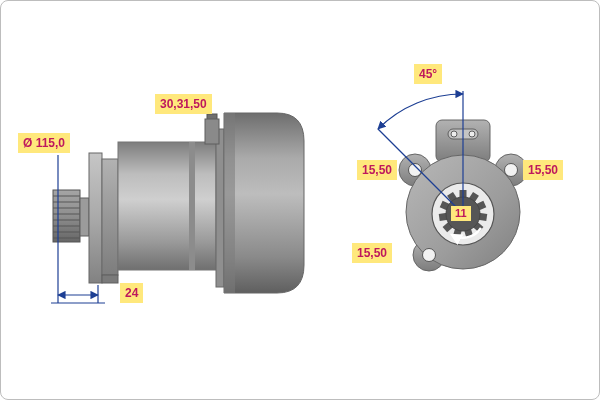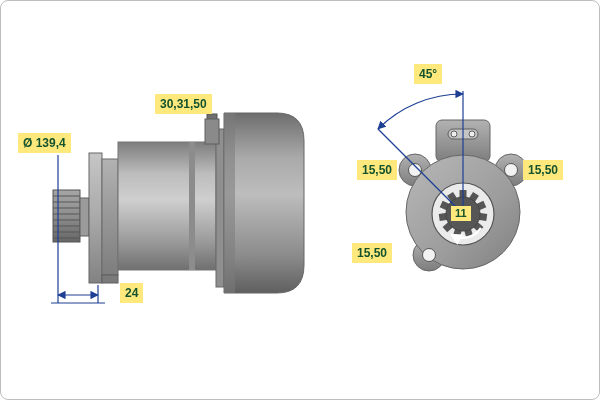--- a/index.html
+++ b/index.html
@@ -1,21 +1,21 @@
 <!DOCTYPE html>
 <html><head>
 <meta charset="utf-8">
 <style>
   html,body{margin:0;padding:0;background:#ffffff;font-family:"Liberation Sans",sans-serif;}
   .canvas{position:relative;width:600px;height:400px;background:#ffffff;border:1px solid #bdbdbd;border-radius:8px;overflow:hidden;box-sizing:border-box;}
   .canvas > svg{position:absolute;left:0;top:0;}
   .lbl{
     position:absolute;
     background:#ffe87c;
-    color:#14532d;
+    color:#be185d;
     font-weight:bold;
     font-size:12px;
     line-height:1;
     padding:4px 5px;
     white-space:nowrap;
   }
   .lbl.small{font-size:11px;padding:2px 4px;text-align:center;}
 </style>
 </head>
 <body>
@@ -148,21 +148,21 @@
       <path d="M 480,227 A 22,22 0 0 1 451,234" fill="none" stroke="#ffffff" stroke-width="2.4" marker-end="url(#arrw)"></path>
 
       <g stroke="#1d3f94" stroke-width="1.2" fill="none">
         <line x1="462" y1="90" x2="462" y2="213"></line>
         <line x1="462" y1="213" x2="377" y2="128"></line>
         <path d="M 377,128 A 120,120 0 0 1 462,93" marker-start="url(#arr)" marker-end="url(#arr)"></path>
       </g>
     </g>
   </svg>
 
-  <div class="lbl" style="left:17px;top:132px;">Ø 139,4</div>
+  <div class="lbl" style="left:17px;top:132px;">Ø 115,0</div>
 
   <div class="lbl" style="left:154px;top:93px;">30,31,50</div>
 
   <div class="lbl" style="left:107px;top:282px;margin-left:12px;">24</div>
 
   <div class="lbl" style="left:413px;top:63px;">45°</div>
 
   <div class="lbl" style="left:356px;top:159px;">15,50</div>
 
   <div class="lbl" style="left:522px;top:159px;">15,50</div>

